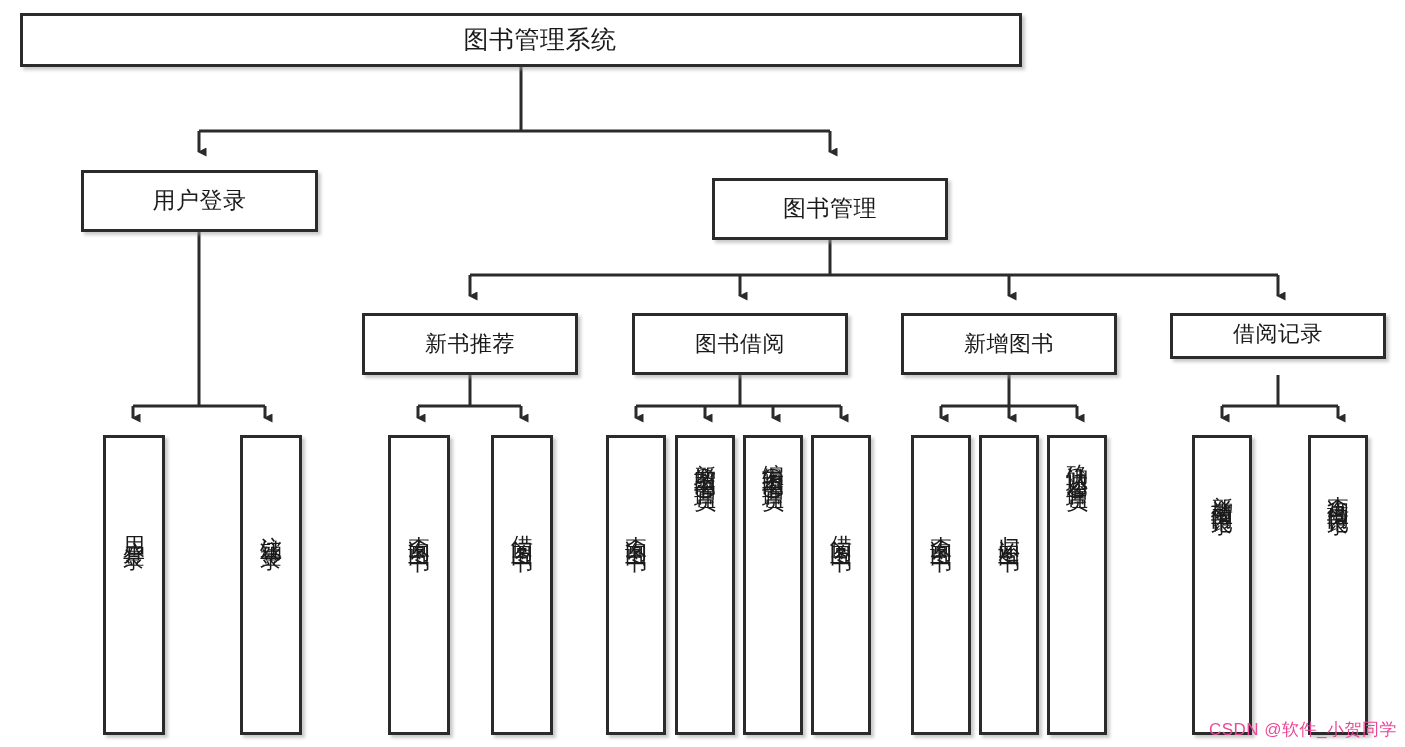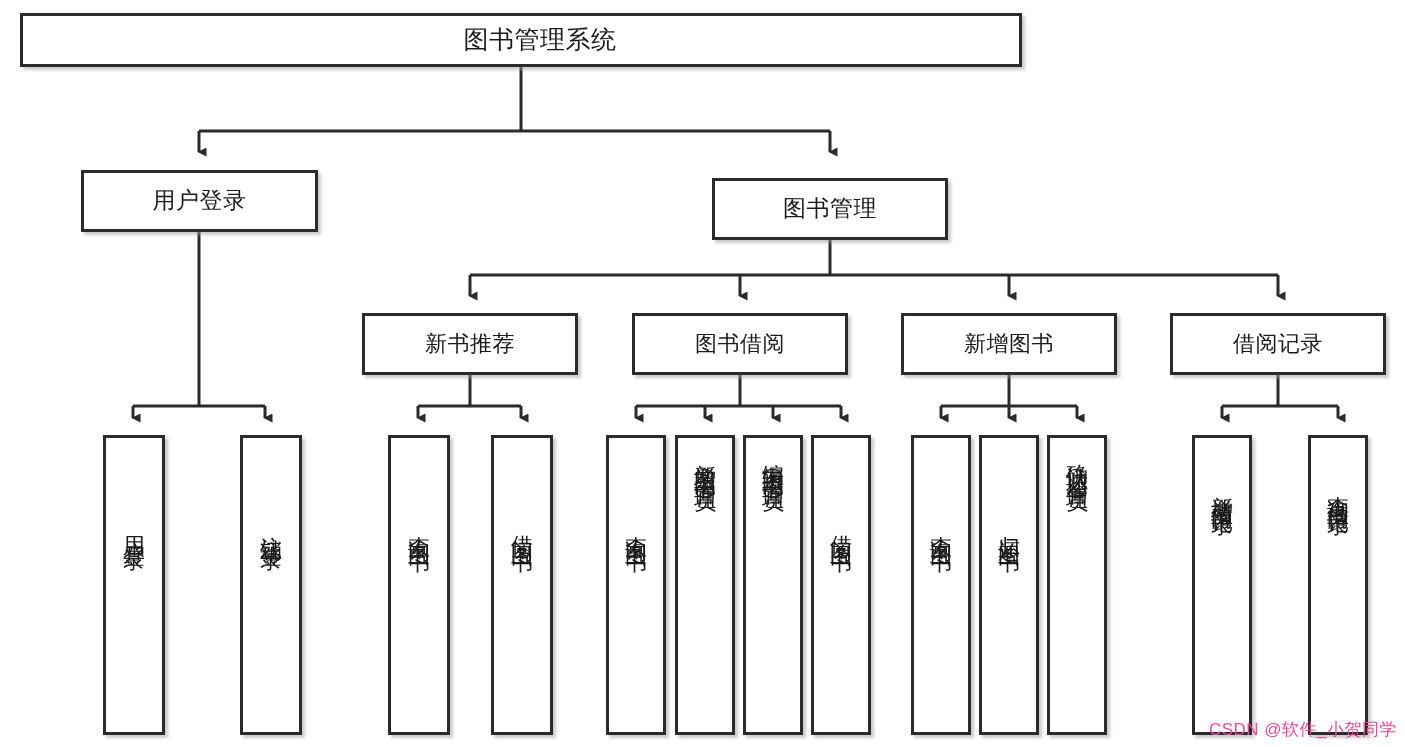--- a/index.html
+++ b/index.html
@@ -143,21 +143,21 @@
 
   <div class="node lvl3" style="left:362px; top:313px; width:216px; height:62px;">
     <span class="lbl">新书推荐</span>
   </div>
   <div class="node lvl3" style="left:632px; top:313px; width:216px; height:62px;">
     <span class="lbl">图书借阅</span>
   </div>
   <div class="node lvl3" style="left:901px; top:313px; width:216px; height:62px;">
     <span class="lbl">新增图书</span>
   </div>
-  <div class="node lvl3" style="left:1170px; top:313px; width:216px; height:62px;">
+  <div class="node lvl3" style="left:1170px; top:313px; width:216px; height:46px;font-family:Liberation Mono, monospace;">
     <span class="lbl">借阅记录</span>
   </div>
 
   <div class="node leaf" style="left:103px; top:435px; width:62px; height:300px; padding-top:80px;">
     <span class="lbl">用户登录</span>
   </div>
   <div class="node leaf" style="left:240px; top:435px; width:62px; height:300px; padding-top:80px;">
     <span class="lbl">注销登录</span>
   </div>
 

